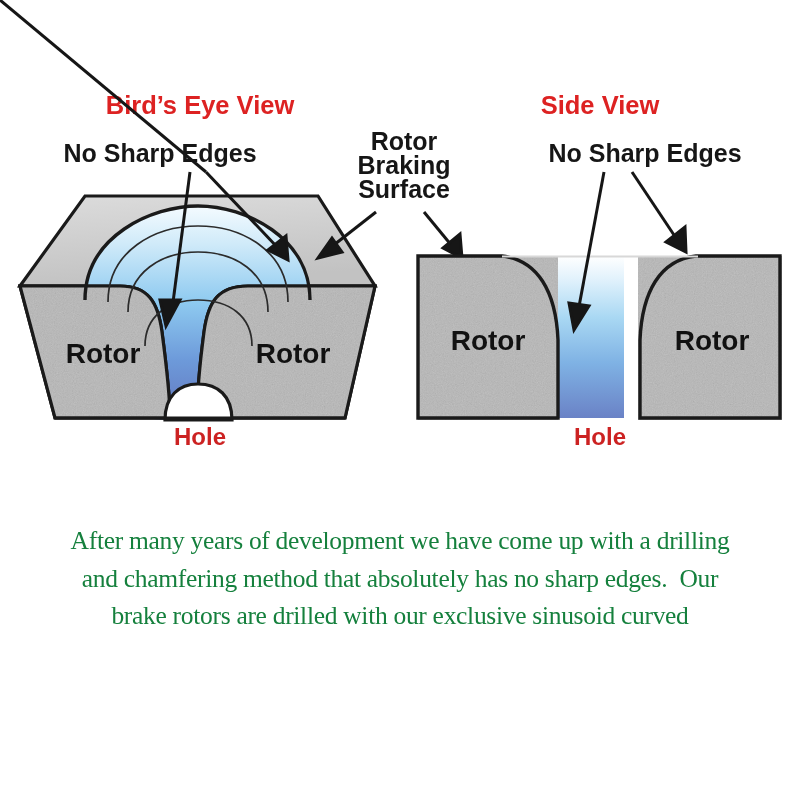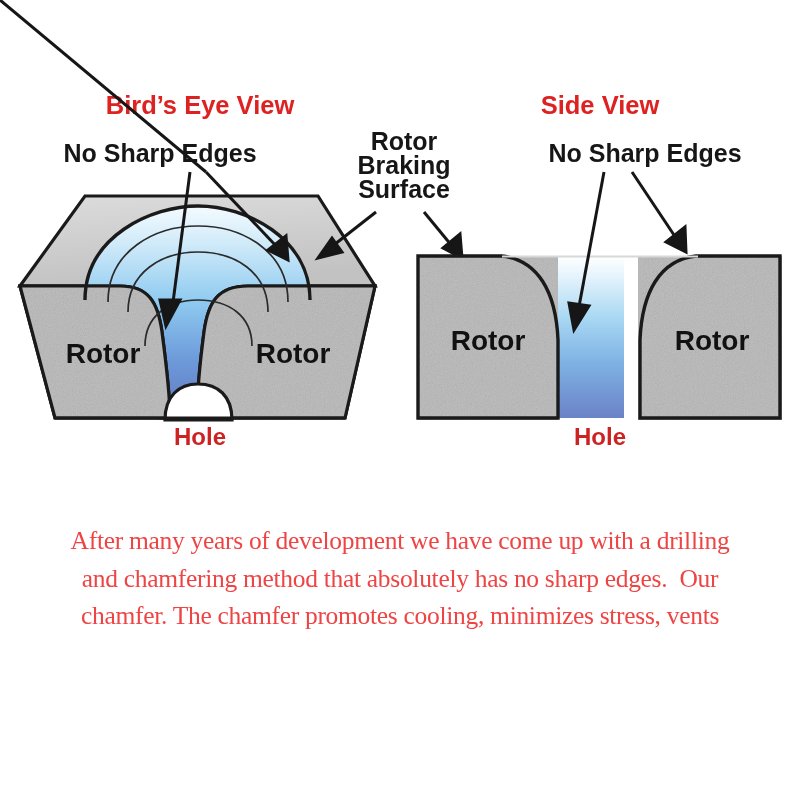--- a/index.html
+++ b/index.html
@@ -23,21 +23,21 @@
     display: block;
   }
   .body-text {
     position: absolute;
     left: 0; top: 522px;
     width: 800px;
     text-align: center;
     font-family: "Liberation Serif", serif;
     font-size: 25.5px;
     line-height: 37.5px;
-    color: #ef4444;
+    color: #15803d;
     letter-spacing: -0.3px;
     padding: 0 6px;
   }
   .body-text .ln { display: block; white-space: pre; }
   svg text { font-family: "Liberation Sans", sans-serif; }
   .t-title { font-size: 25.5px; font-weight: bold; fill: #dd2222; }
   .t-label { font-size: 25px; font-weight: bold; fill: #161616; }
   .t-hole  { font-size: 24px; font-weight: bold; fill: #cc2222; }
   .t-rotor { font-size: 28px; font-weight: bold; fill: #111111; }
 </style>
@@ -202,16 +202,16 @@
 
       <text class="t-rotor" x="488" y="350" text-anchor="middle">Rotor</text>
       <text class="t-rotor" x="712" y="350" text-anchor="middle">Rotor</text>
       <text class="t-hole" x="600" y="445" text-anchor="middle">Hole</text>
     </g>
   </svg>
 
   <div class="body-text">
     <span class="ln">After many years of development we have come up with a drilling</span>
     <span class="ln">and chamfering method that absolutely has no sharp edges.  Our</span>
-    <span class="ln">chamfer. The chamfer promotes cooling, minimizes stress, vents</span>
+    <span class="ln">brake rotors are drilled with our exclusive sinusoid curved</span>
   </div>
 
 </div>
 
 </body></html>

